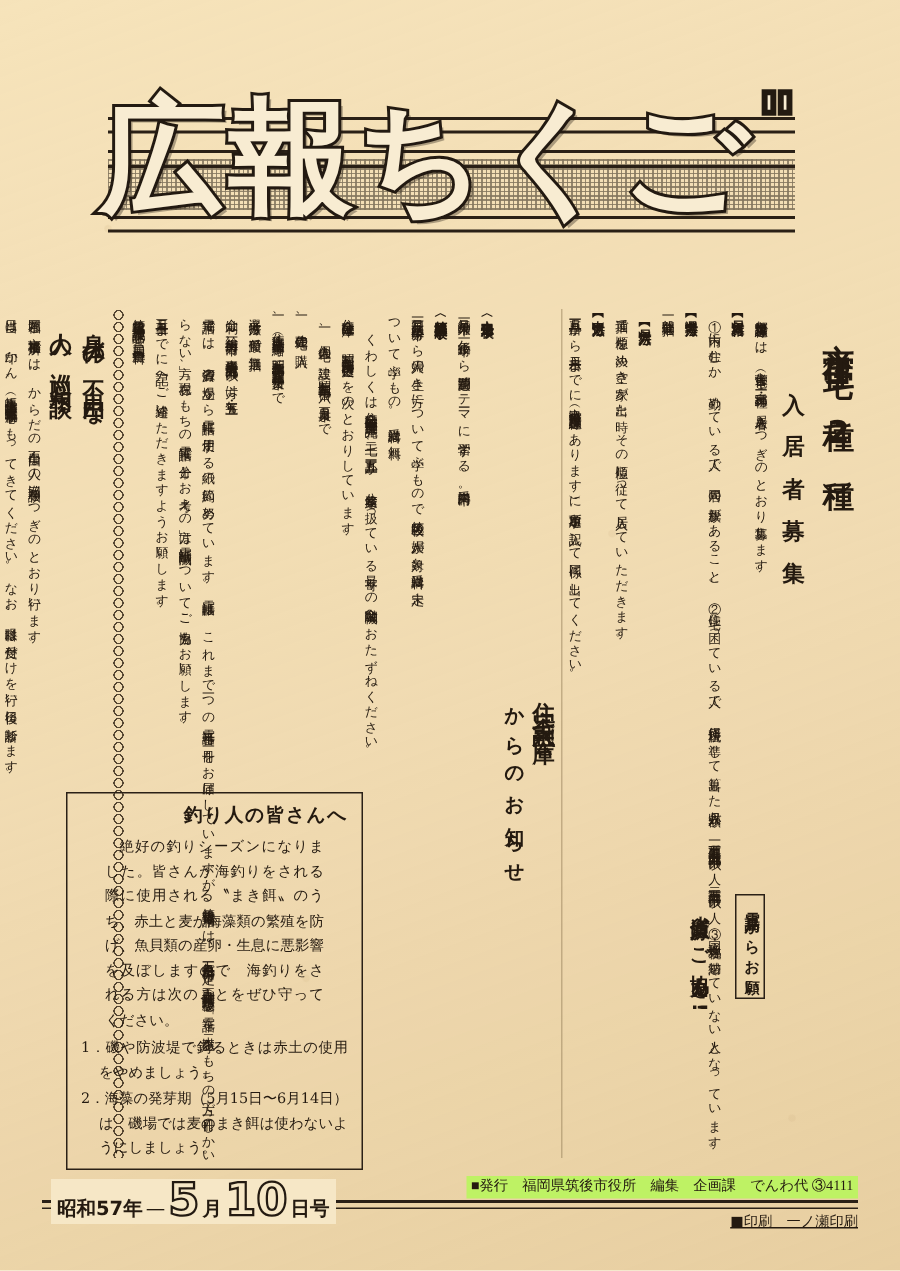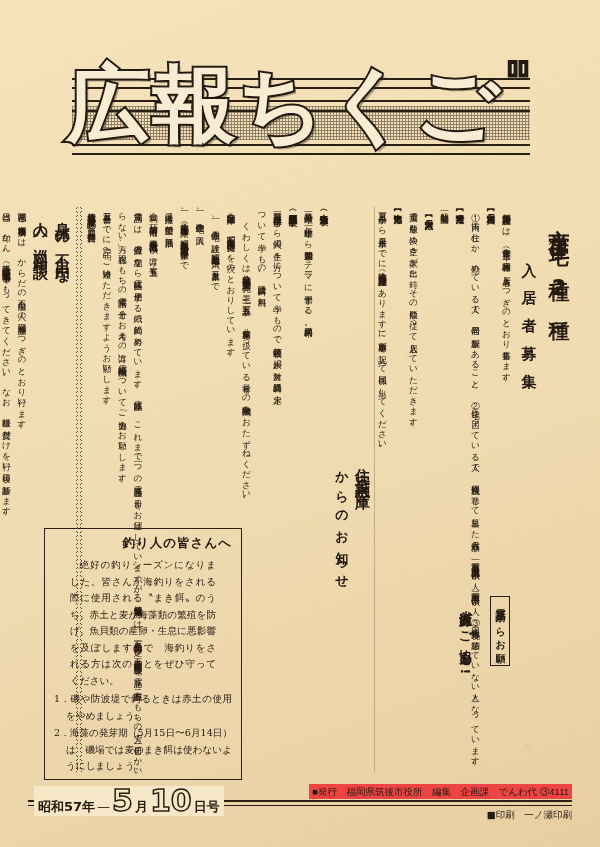--- a/index.html
+++ b/index.html
@@ -128,27 +128,27 @@
     display:flex;align-items:baseline;gap:2px;
     background:#f6e7c6;padding:0 4px;
   }
   .f-era{font-size:13px;font-weight:bold;}
   .f-dash{font-size:13px;}
   .f-big{font-size:30px;font-weight:bold;line-height:30px;
     -webkit-text-stroke:1.5px #231a11;color:#f6e7c6;}
   .f-mid{font-size:13px;font-weight:bold;}
   #f-pub{
     position:absolute;right:28px;top:-2px;text-align:right;
-    font-family:Liberation Sans, sans-serif;
-    font-size:9.5px;line-height:15px;background:#ef4444;padding:0 3px;
+    font-family:Liberation Serif, serif;
+    font-size:9.5px;line-height:15px;background:#bef264;padding:0 3px;
   }
   #f-print{
     position:absolute;right:28px;top:22px;text-align:left;
     font-family:"DejaVu Sans","Liberation Sans",sans-serif;
-    font-size:9.5px;line-height:14px;
+    font-size:9.5px;line-height:14px;text-decoration:underline;
   }
 </style>
 </head>
 <body>
 
 <div id="paper-grain"></div>
 
 <div id="page">
 
   <div id="masthead">

